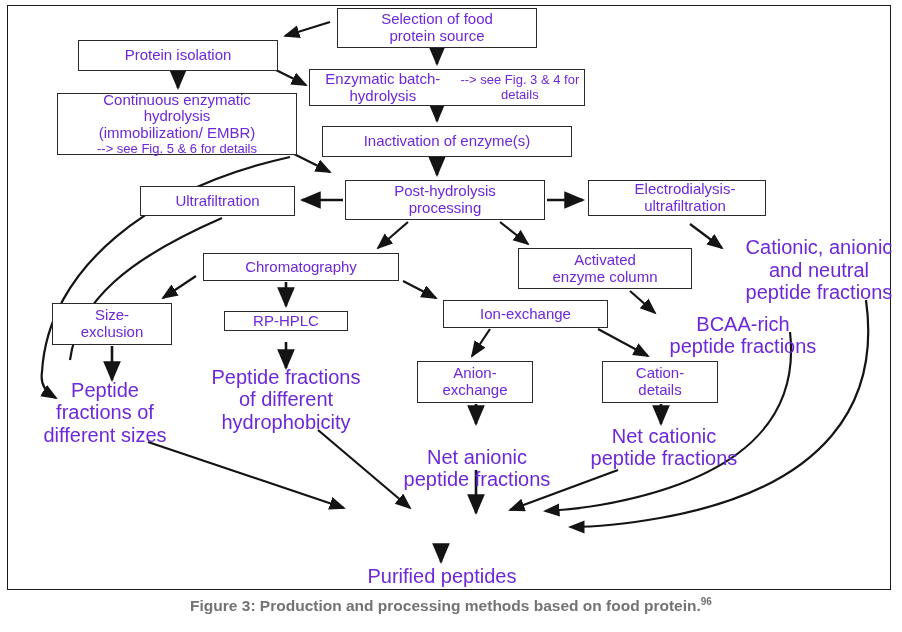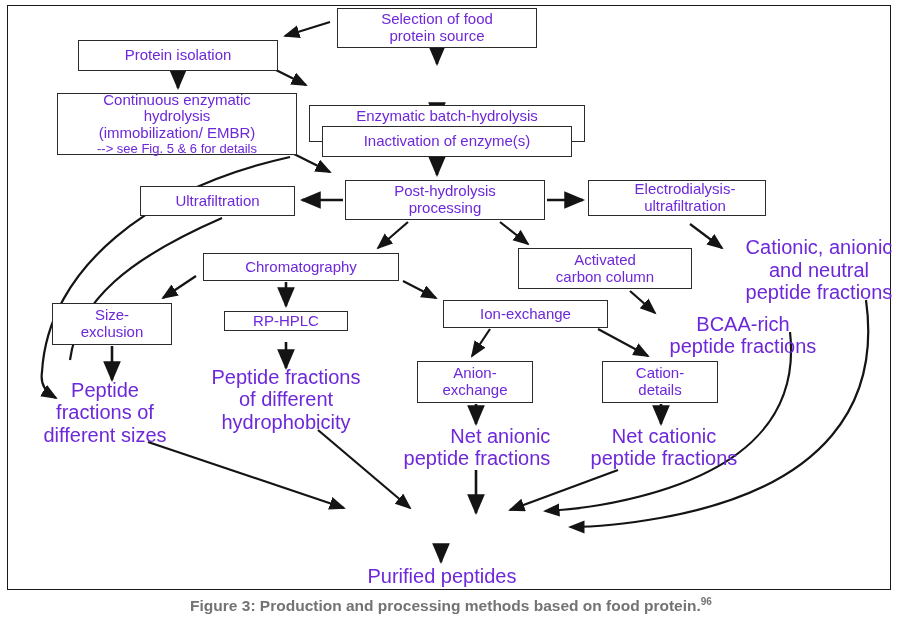--- a/index.html
+++ b/index.html
@@ -165,21 +165,21 @@
 
       <path d="M 866,300 C 880,400 830,488 660,518 C 620,525 588,527 570,527" marker-end="url(#ahb)"></path>
     </g>
   </svg>
 
   <div class="node boxed" style="left:337px; top:8px; width:200px; height:40px;">Selection of food
 protein source</div>
 
   <div class="node boxed" style="left:78px; top:40px; width:200px; height:31px;">Protein isolation</div>
 
-  <div class="node boxed" style="left:309px; top:69px; width:276px; height:37px; flex-direction:column; justify-content:center;margin-top:36px;">
+  <div class="node boxed" style="left:309px; top:69px; width:276px; height:37px; flex-direction:row; justify-content:center;">
     <span class="line-main">Enzymatic batch-hydrolysis</span>
     <span class="line-sub">--&gt; see Fig. 3 &amp; 4 for details</span>
   </div>
 
   <div class="node boxed" style="left:57px; top:93px; width:240px; height:62px; flex-direction:column; justify-content:center;">
     <span class="line-main">Continuous enzymatic
 hydrolysis
 (immobilization/ EMBR)</span>
     <span class="line-sub">--&gt; see Fig. 5 &amp; 6 for details</span>
   </div>
@@ -190,21 +190,21 @@
   <div class="node boxed" style="left:322px; top:126px; width:250px; height:31px;">Inactivation of enzyme(s)</div>
 
   <div class="node boxed" style="left:140px; top:186px; width:155px; height:30px;">Ultrafiltration</div>
 
   <div class="node boxed" style="left:588px; top:180px; width:178px; height:36px;padding-left:16px;">Electrodialysis-
 ultrafiltration</div>
 
   <div class="node boxed" style="left:203px; top:253px; width:196px; height:28px;">Chromatography</div>
 
   <div class="node boxed" style="left:518px; top:248px; width:174px; height:41px;">Activated
-carbon column</div>
+enzyme column</div>
 
   <div class="node plain" style="left:744px; top:243px; width:150px; height:54px;">Cationic, anionic
 and neutral
 peptide fractions</div>
 
   <div class="node boxed" style="left:443px; top:300px; width:165px; height:28px;">Ion-exchange</div>
 
   <div class="node boxed" style="left:52px; top:303px; width:120px; height:42px;">Size-
 exclusion</div>
 
@@ -220,21 +220,21 @@
 details</div>
 
   <div class="node plain" style="left:30px; top:385px; width:150px; height:55px;">Peptide
 fractions of
 different sizes</div>
 
   <div class="node plain" style="left:200px; top:372px; width:172px; height:55px;">Peptide fractions
 of different
 hydrophobicity</div>
 
-  <div class="node plain" style="left:398px; top:428px; width:158px; height:38px;text-align:right;">Net anionic
+  <div class="node plain" style="left:398px; top:449px; width:158px; height:38px;">Net anionic
 peptide fractions</div>
 
   <div class="node plain" style="left:585px; top:428px; width:158px; height:38px;">Net cationic
 peptide fractions</div>
 
 
   <div class="node plain" style="left:360px; top:566px; width:164px; height:20px;">Purified peptides</div>
 
   <div id="caption">
     <span>Figure 3: Production and processing methods based on food protein.</span><sup>96</sup>

